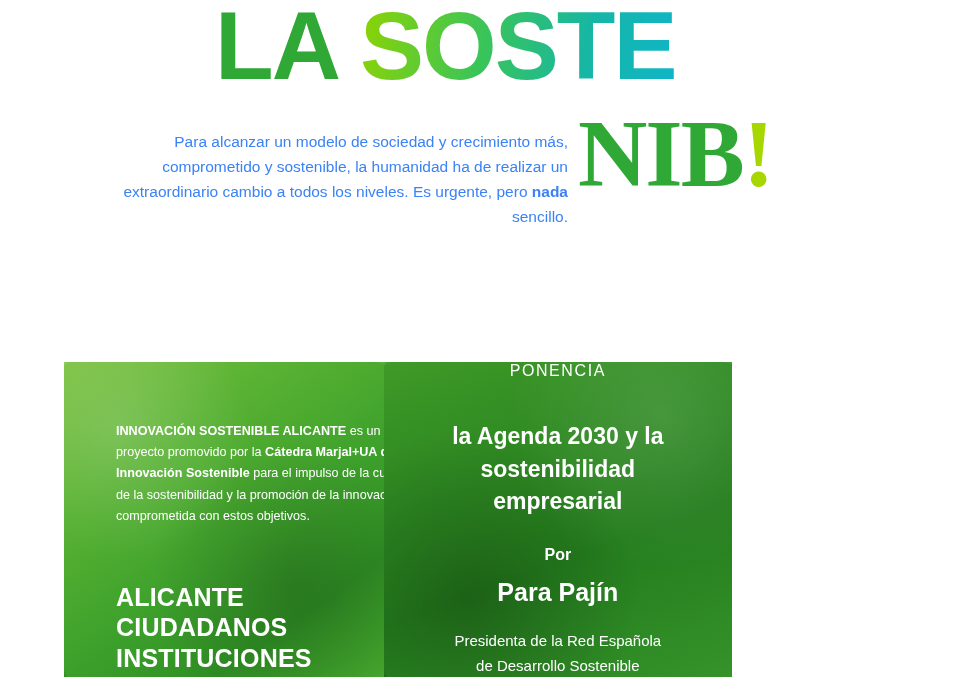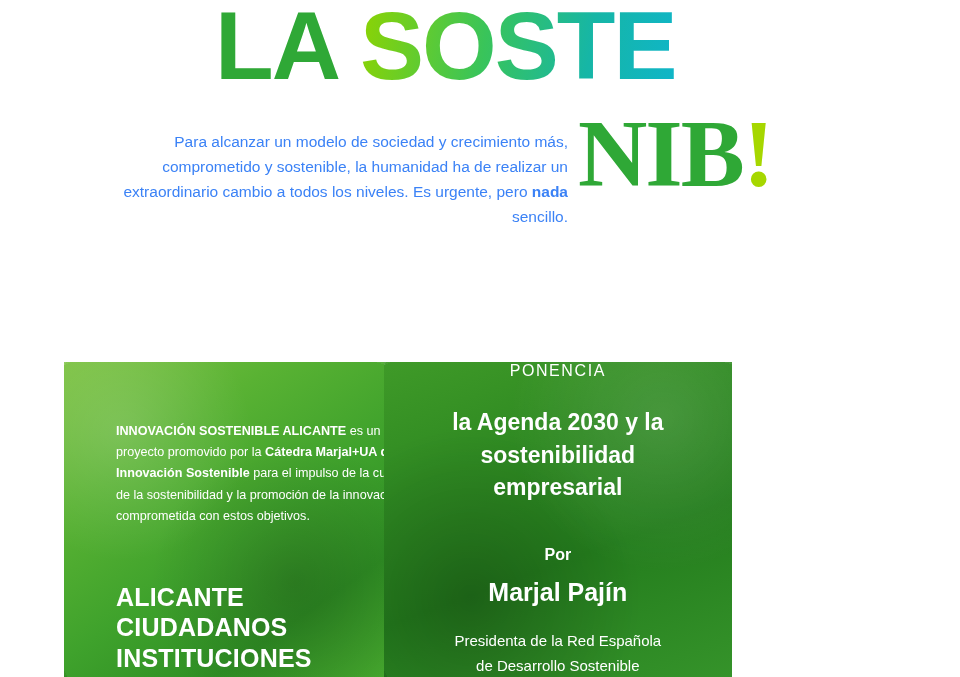--- a/index.html
+++ b/index.html
@@ -167,28 +167,28 @@
     inset: 0;
     text-align: center;
     color: #ffffff;
   }
   .ponencia {
     font-size: 16px;
     letter-spacing: 1.6px;
     font-weight: 400;
   }
   .talk-title {
-    margin-top: 26px;
+    margin-top: 40px;
     font-size: 23px;
     font-weight: 700;
     line-height: 1.42;
     padding: 0 44px;
   }
   .por {
-    margin-top: 42px;
+    margin-top: 28px;
     font-size: 16px;
     font-weight: 700;
   }
   .speaker {
     margin-top: 14px;
     font-size: 25px;
     font-weight: 700;
   }
   .role {
     margin-top: 22px;
@@ -228,21 +228,21 @@
 
   <div class="panel panel-right">
     <div class="texture"></div>
     <div class="right-inner">
       <div class="ponencia">PONENCIA</div>
       <div class="talk-title">
         <div>la Agenda 2030 y la</div>
         <div>sostenibilidad empresarial</div>
       </div>
       <div class="por">Por</div>
-      <div class="speaker">Marjal Pajín</div>
+      <div class="speaker">Para Pajín</div>
       <div class="role">
         <div>Presidenta de la Red Española</div>
         <div>de Desarrollo Sostenible</div>
       </div>
     </div>
   </div>
 
 </div>
 
 </body></html>

